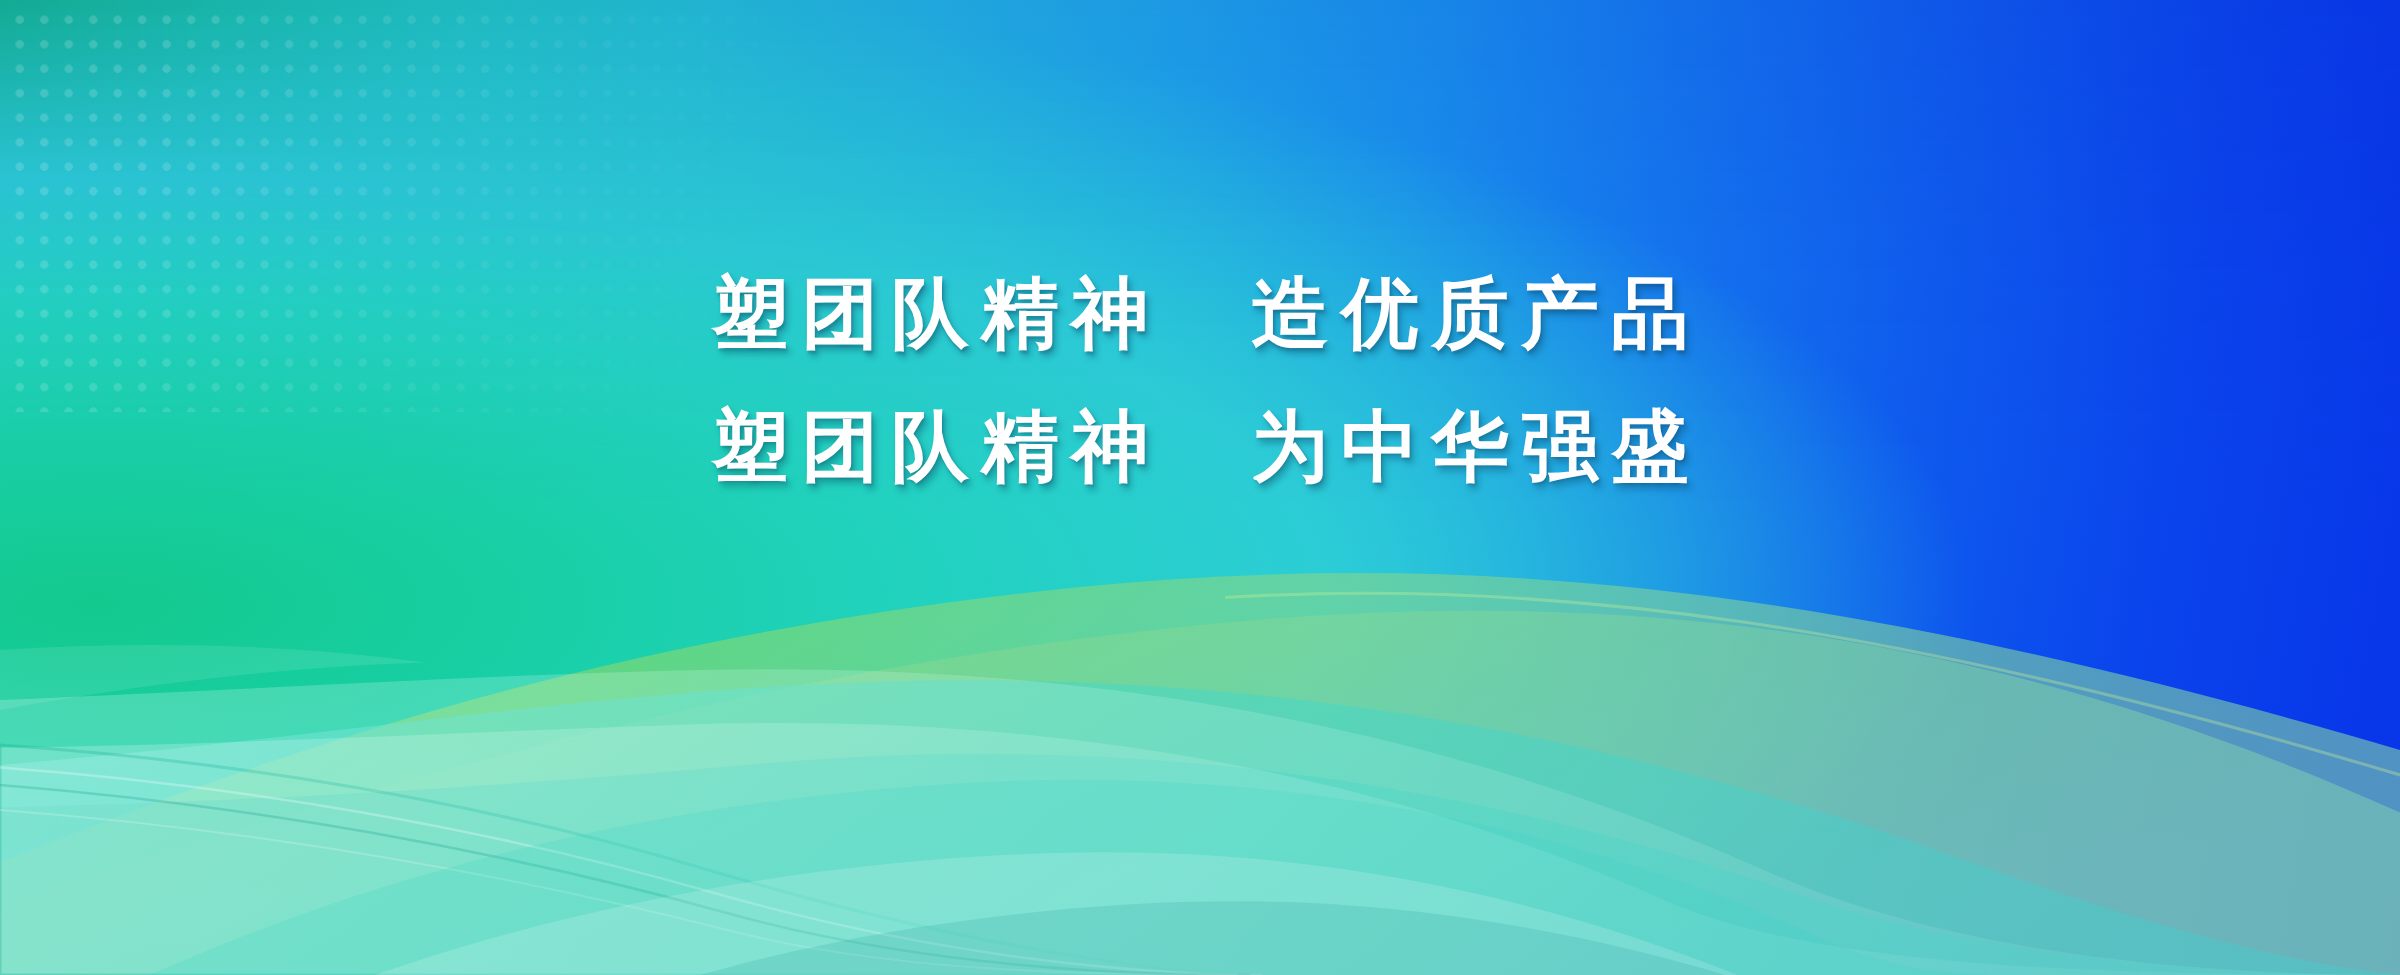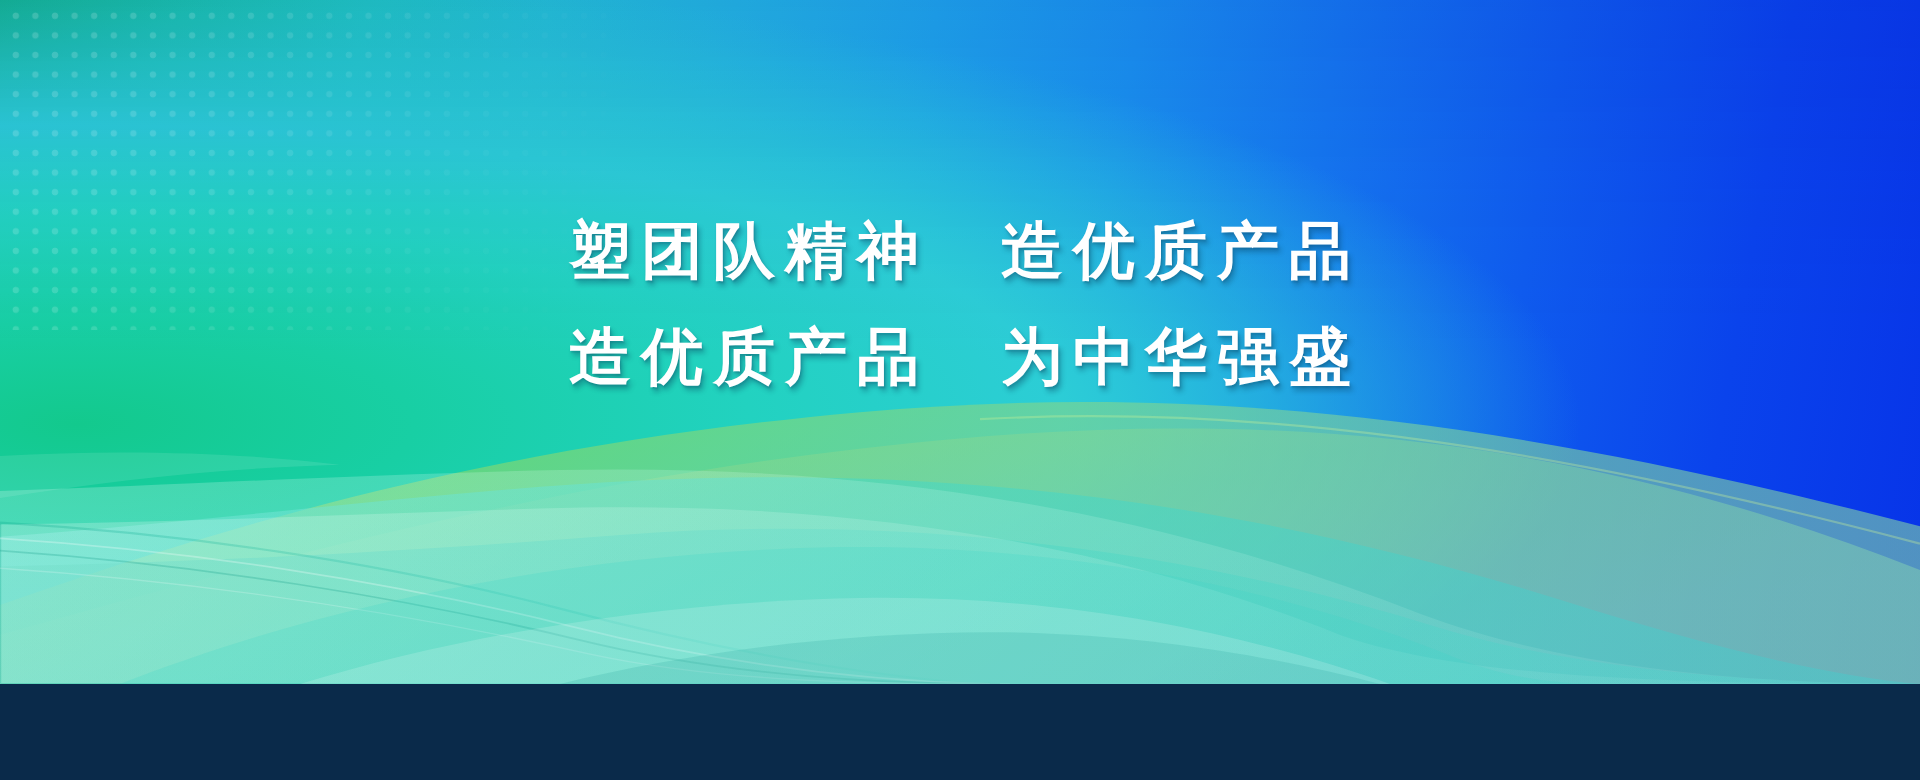--- a/index.html
+++ b/index.html
@@ -1,19 +1,19 @@
 <!DOCTYPE html>
 <html><head>
 <meta charset="utf-8">
 <style>
   html,body{margin:0;padding:0;background:#0a2a4a;}
   #banner{
     position:relative;
     width:1920px;
-    height:684px;
+    height:780px;
     overflow:hidden;
     font-family:"Liberation Sans", sans-serif;
   }
 
   
   .bg-base{
     position:absolute; inset:0;
     background:
       radial-gradient(135% 115% at 4% 62%, #13c98d 0%, #18cfa4 13%, #22d2c0 26%, #2ccdd6 38%, rgba(44,205,214,0) 58%),
       linear-gradient(100deg,
@@ -144,16 +144,16 @@
       <path d="M560,780 C700,740 880,716 1040,722 C1180,728 1300,756 1380,780 Z" fill="rgba(20,150,140,0.16)"></path>
 
       <path d="M0,520 C120,512 240,516 340,530 C220,534 110,548 0,568 Z" fill="rgba(255,255,255,0.10)"></path>
 
       <path d="M980,478 C1240,462 1520,500 1920,620" fill="none" stroke="rgba(200,240,150,0.35)" stroke-width="2.5"></path>
     </svg>
   </div>
 
   <div class="headline">
     <div class="hl-line">塑团队精神　造优质产品</div>
-    <div class="hl-line">造优质产品　为中华强盛</div>
+    <div class="hl-line">塑团队精神　为中华强盛</div>
   </div>
 
 </div>
 
 </body></html>

